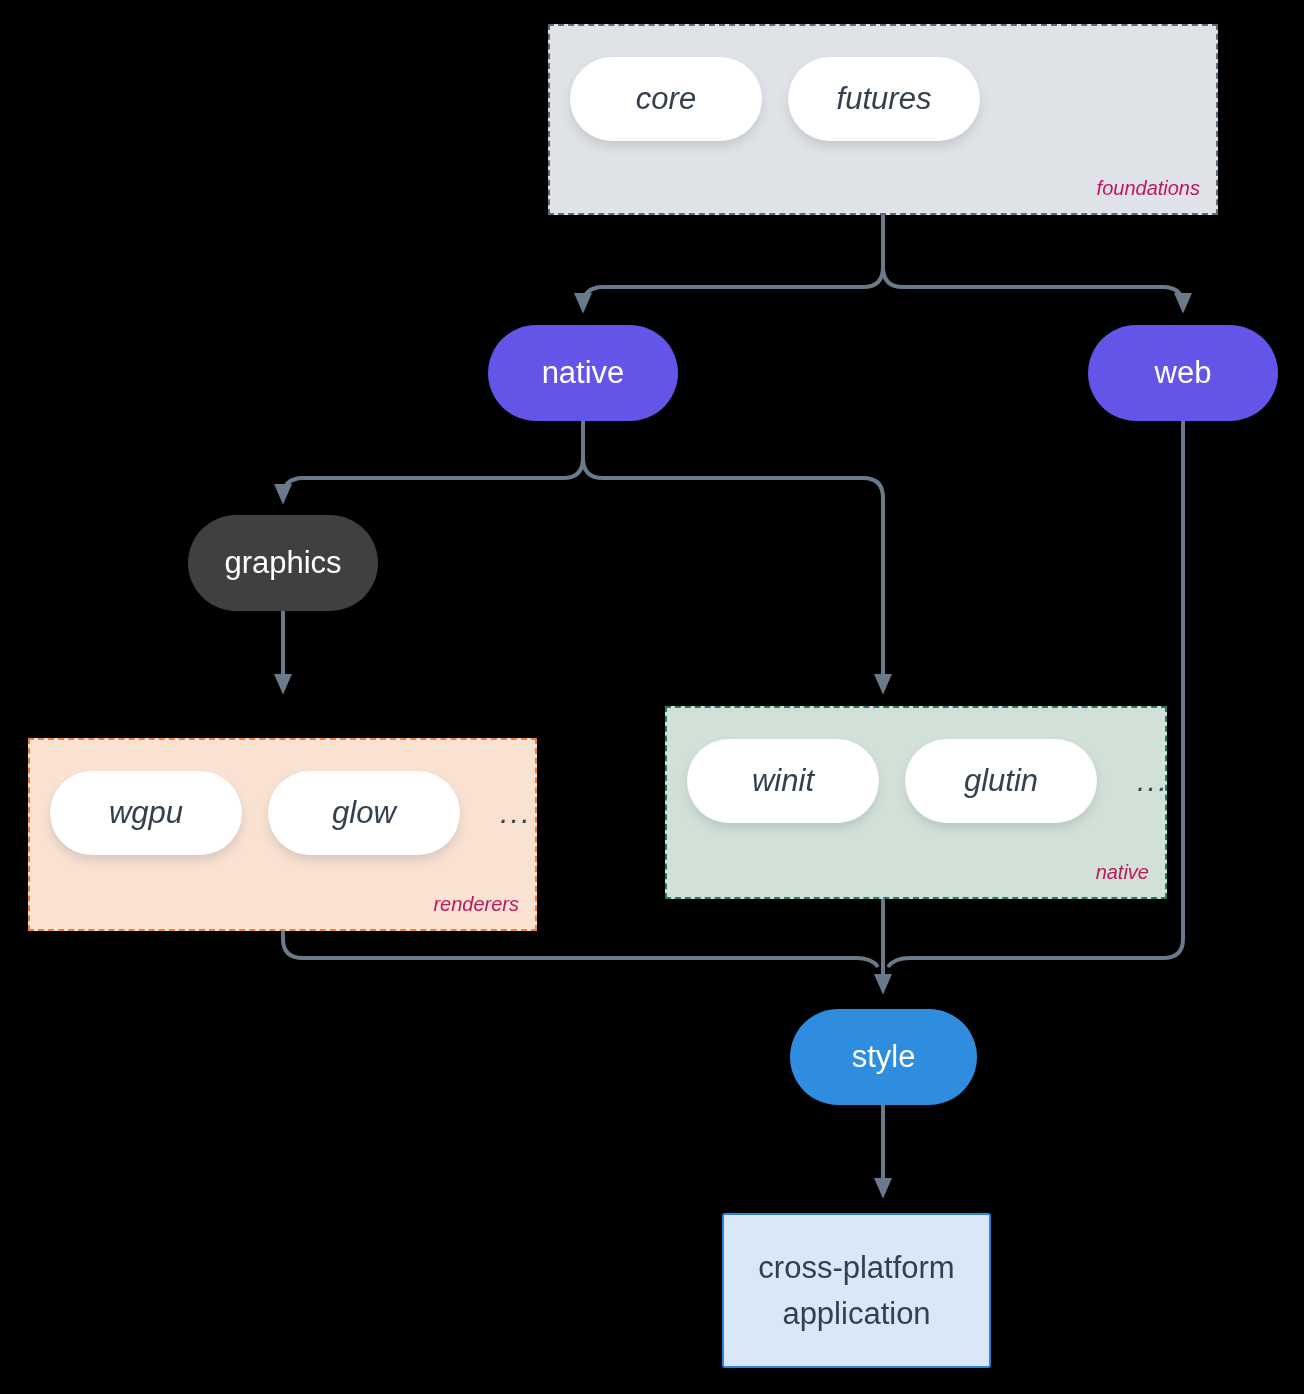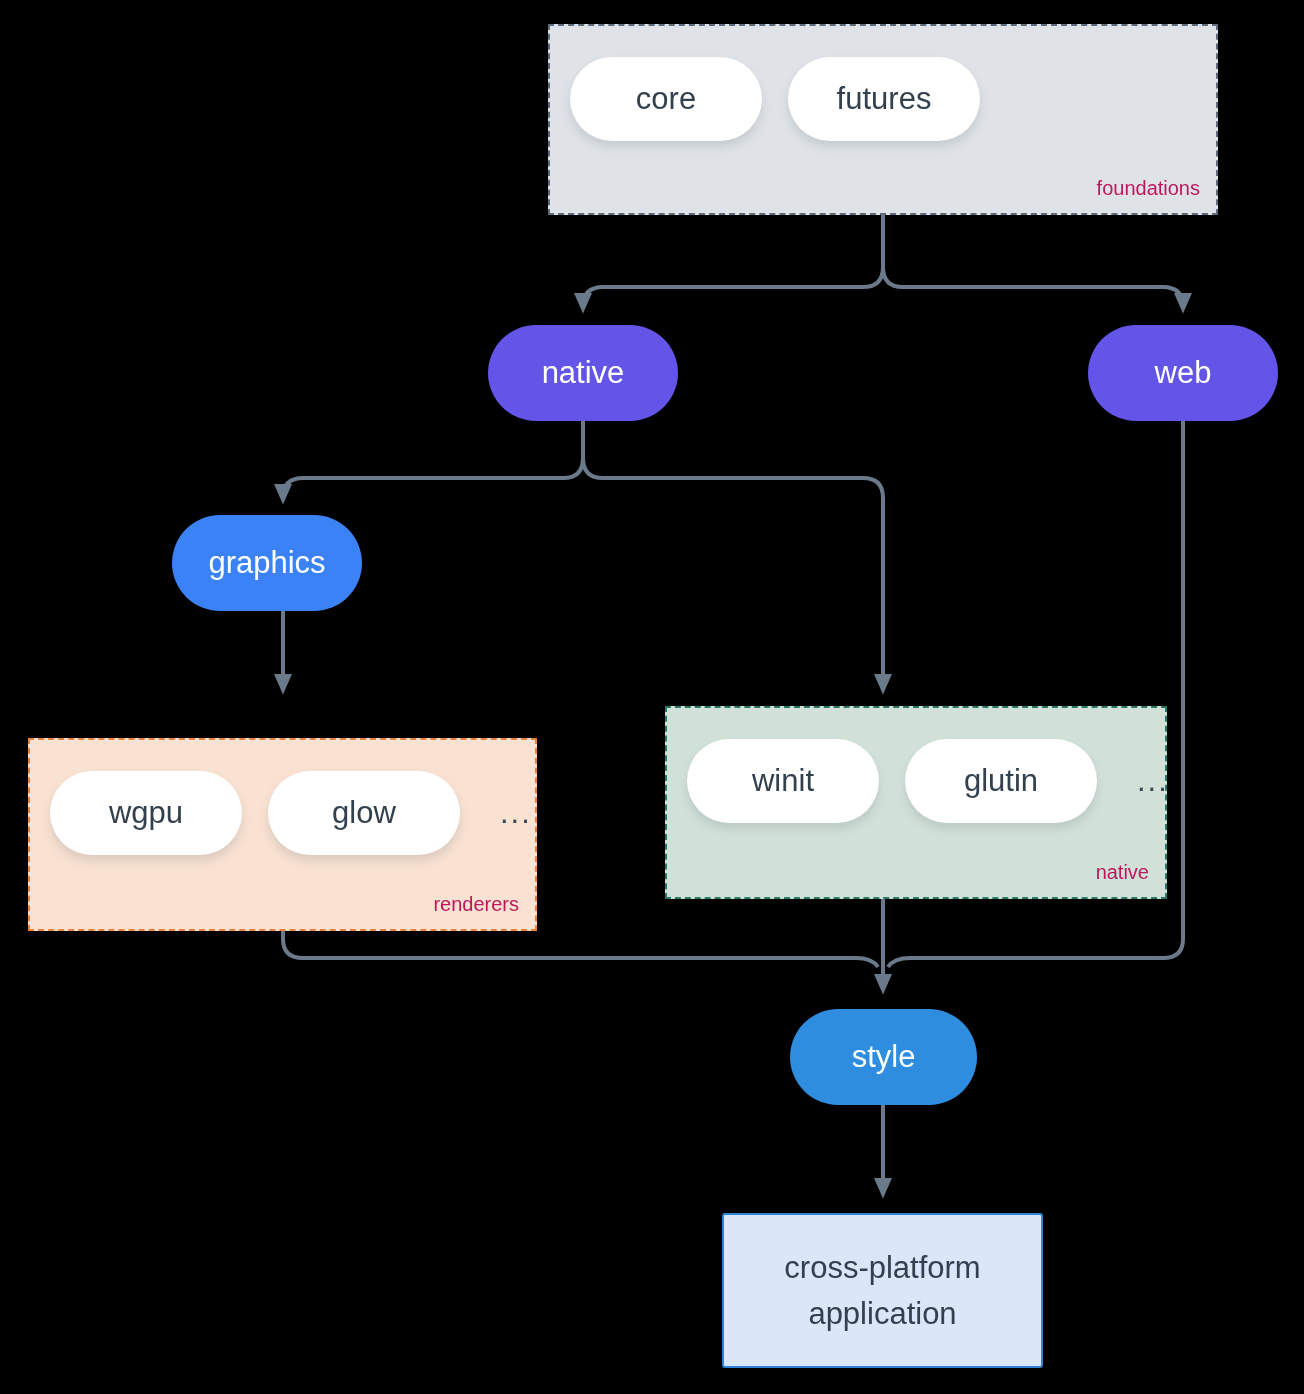--- a/index.html
+++ b/index.html
@@ -5,21 +5,21 @@
   * { box-sizing: border-box; margin: 0; padding: 0; }
   html, body { background: #000; }
   body {
     width: 1304px; height: 1394px;
     font-family: "Liberation Sans", sans-serif;
     overflow: hidden;
   }
   .canvas { position: relative; width: 1304px; height: 1394px; background: #000; }
   .edges { position: absolute; left: 0; top: 0; width: 1304px; height: 1394px; }
 
-  .group { position: absolute; border: 2px dashed #5c6c7c; }
+  .group { position: absolute; border: 2px dashed #5c6c7c; font-style: italic; }
   .group-foundations { left: 548px; top: 24px;  width: 670px; height: 191px; background: #dfe3e7; border-color: #5c6c7c; }
   .group-renderers   { left: 28px;  top: 706px; width: 509px; height: 193px; background: #f9e2d2; border-color: #e8823c; margin-top: 32px; }
   .group-shells      { left: 665px; top: 706px; width: 502px; height: 193px; background: #d2e1d8; border-color: #27796a; }
 
   .pill-row { position: absolute; left: 20px; top: 31px; display: flex; align-items: center; gap: 26px; }
   .pill-white {
     width: 192px; height: 84px; background: #ffffff; border-radius: 42px;
     display: flex; align-items: center; justify-content: center;
     font-size: 31px; color: #33404d;
     box-shadow: 0 6px 10px rgba(90,100,110,0.18);
@@ -27,25 +27,25 @@
   .ellipsis { font-size: 31px; color: #3a4754; padding-left: 14px; letter-spacing: 2px; }
   .group-label { position: absolute; right: 16px; bottom: 13px; font-size: 20px; color: #be185d; }
 
   .node {
     position: absolute; height: 96px; border-radius: 48px;
     display: flex; align-items: center; justify-content: center;
     font-size: 31px; color: #ffffff;
   }
   .node-native   { left: 488px;  top: 325px;  width: 190px; background: #6355e8; }
   .node-web      { left: 1088px; top: 325px;  width: 190px; background: #6355e8; }
-  .node-graphics { left: 172px;  top: 515px;  width: 190px; background: #3b82f6; }
+  .node-graphics { left: 188px;  top: 515px;  width: 190px; background: #404040; }
   .node-iced     { left: 790px;  top: 1009px; width: 187px; background: #2f8de0; }
 
   .app-box {
-    position: absolute; left: 722px; top: 1213px; width: 321px; height: 155px;
+    position: absolute; left: 722px; top: 1213px; width: 269px; height: 155px;
     background: #d9e7f8; border: 2px solid #2e82d8; border-radius: 3px;
     display: flex; flex-direction: column; align-items: center; justify-content: center;
     font-size: 31px; line-height: 46px; color: #33404d; text-align: center;
   }
 </style>
 </head>
 <body>
 
 <div class="canvas">
 

